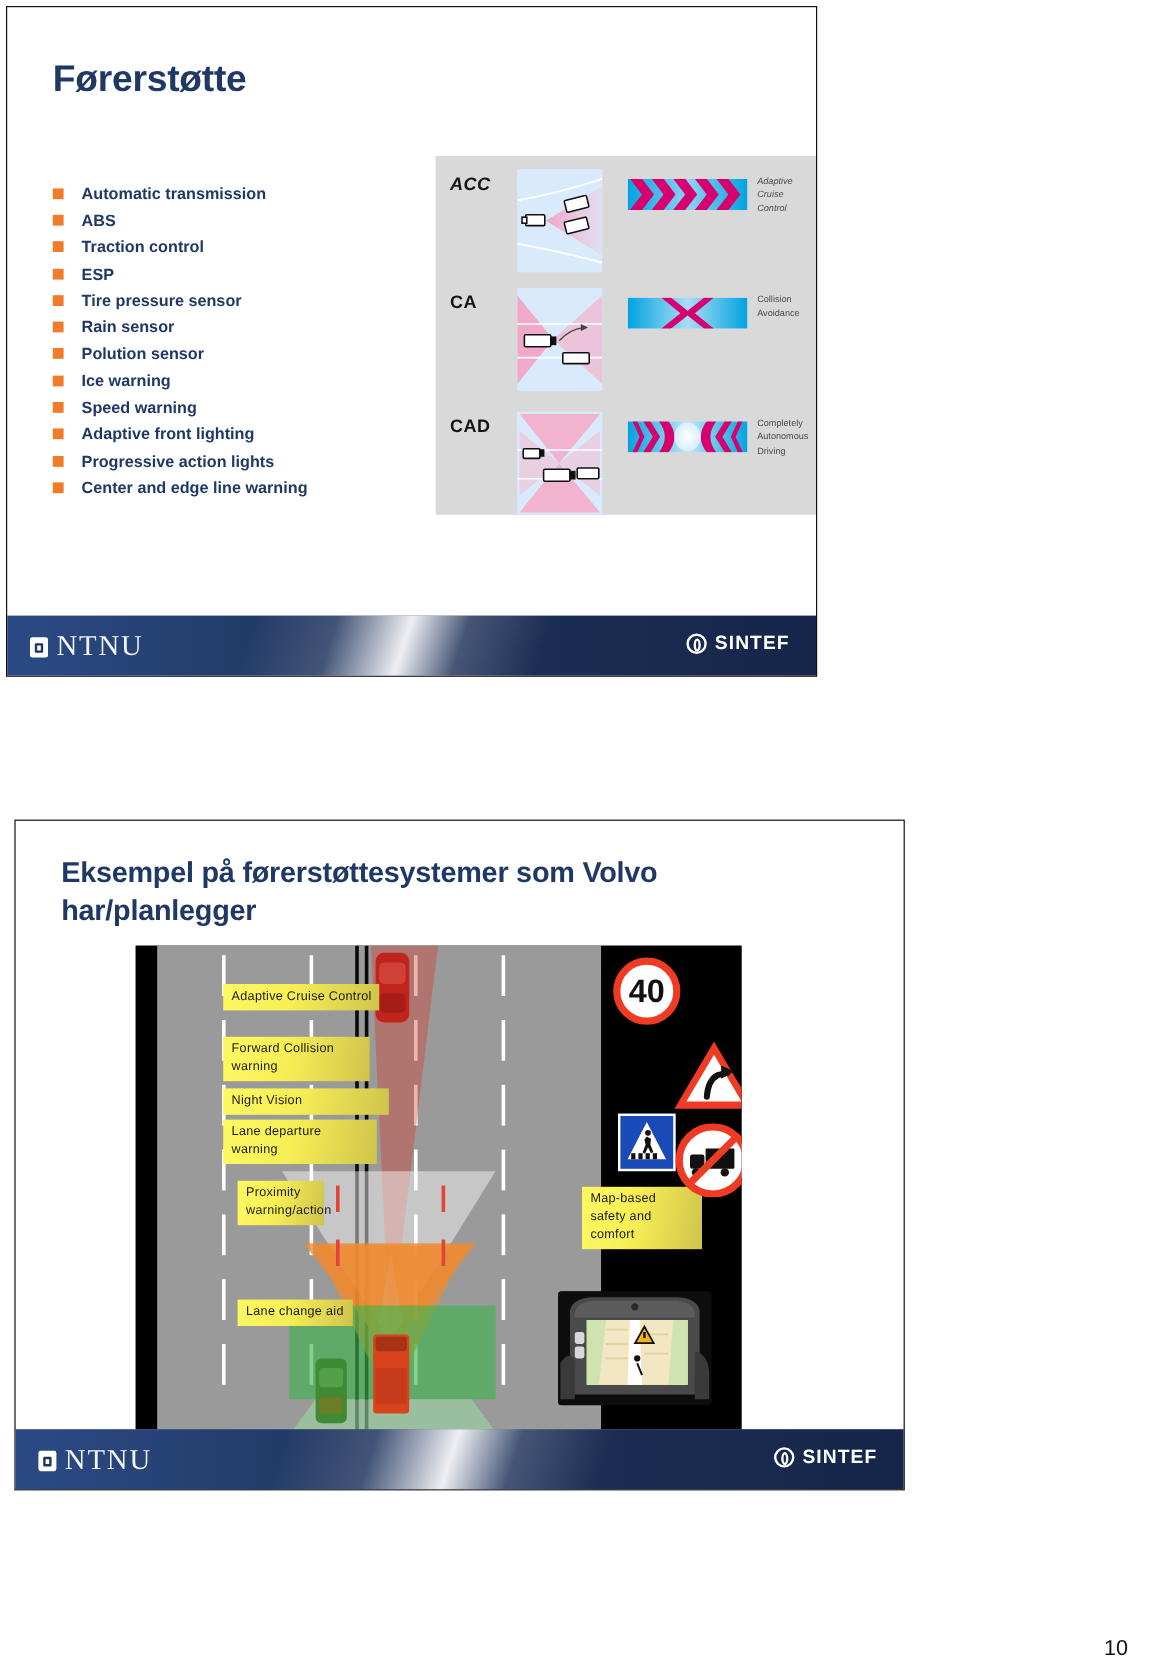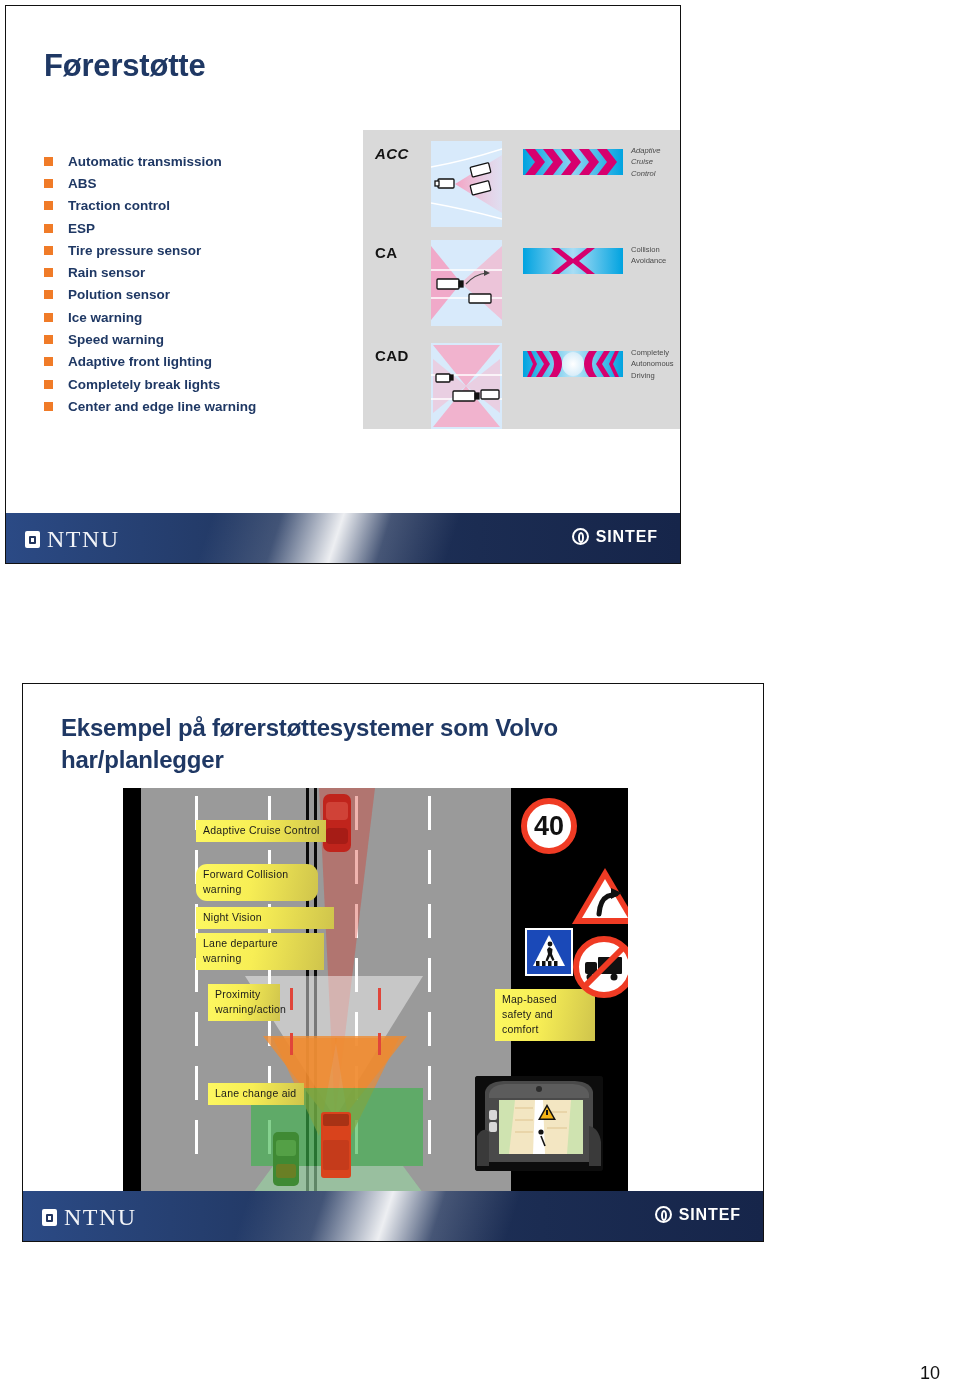--- a/index.html
+++ b/index.html
@@ -4,21 +4,21 @@
 <style>
   html,body{margin:0;padding:0;background:#ffffff;}
   body{width:960px;height:1398px;position:relative;overflow:hidden;
        font-family:"Liberation Sans",sans-serif;-webkit-font-smoothing:antialiased;}
 
   .page{position:absolute;inset:0;background:#fff;}
 
   
   .slide{position:absolute;background:#fff;border:1.5px solid #111;box-sizing:border-box;}
   #slide1{left:5px;top:5px;width:676px;height:559px;}
-  #slide2{left:22px;top:683px;width:742px;height:559px;}
+  #slide2{left:12px;top:683px;width:742px;height:559px;}
 
   .slide-body{position:absolute;left:0;right:0;top:0;bottom:50px;overflow:hidden;}
 
   
   .title{position:absolute;color:#1F3864;font-weight:bold;letter-spacing:-0.2px;}
   #title1{left:38px;top:42px;font-size:31px;}
   #title2{left:38px;top:28px;font-size:24px;line-height:1.32;width:650px;}
 
   
   .bullets{position:absolute;left:38px;top:124px;margin-top:20px;}
@@ -132,21 +132,21 @@
           <div class="bullet-row">
             <span class="bullet-mark"></span>
             <span class="bullet-text">Speed warning</span>
           </div>
           <div class="bullet-row">
             <span class="bullet-mark"></span>
             <span class="bullet-text">Adaptive front lighting</span>
           </div>
           <div class="bullet-row">
             <span class="bullet-mark"></span>
-            <span class="bullet-text">Completely break lights</span>
+            <span class="bullet-text">Progressive action lights</span>
           </div>
           <div class="bullet-row">
             <span class="bullet-mark"></span>
             <span class="bullet-text">Center and edge line warning</span>
           </div>
         </div>
 
       <div class="acc-panel">
 
         <div class="acc-row r1">
@@ -383,21 +383,21 @@
             <rect x="200" y="352" width="26" height="30" rx="2" fill="#b8371a" opacity=".6"></rect>
           </g>
           <g>
             <rect x="150" y="344" width="26" height="54" rx="5" fill="#3f8a34"></rect>
             <rect x="153" y="352" width="20" height="16" rx="3" fill="#5aa54b" opacity=".8"></rect>
             <rect x="153" y="376" width="20" height="14" rx="3" fill="#7d7a1f" opacity=".7"></rect>
           </g>
         </svg>
 
         <div class="callout" style="left:73px;top:32px;width:130px;">Adaptive Cruise Control</div>
-        <div class="callout" style="left:73px;top:76px;width:122px;border-radius:11px;">Forward Collision warning</div>
+        <div class="callout" style="left:73px;top:76px;width:122px;">Forward Collision warning</div>
         <div class="callout" style="left:73px;top:119px;width:138px;">Night Vision</div>
         <div class="callout" style="left:73px;top:145px;width:128px;">Lane departure warning</div>
         <div class="callout" style="left:85px;top:196px;width:72px;">Proximity warning/action</div>
         <div class="callout" style="left:85px;top:295px;width:96px;">Lane change aid</div>
         <div class="callout" style="left:372px;top:201px;width:100px;">Map-based safety and comfort</div>
 
         <div class="sign sign-round" style="left:398px;top:10px;width:56px;height:56px;font-size:27px;">
           <span>40</span>
         </div>
 

